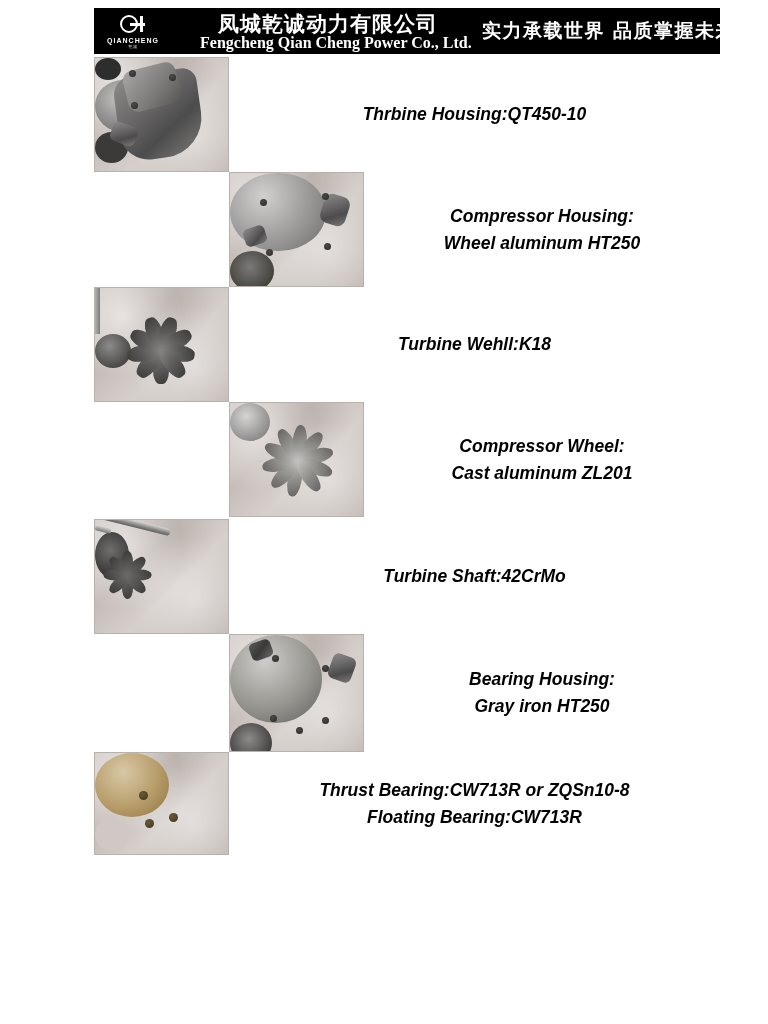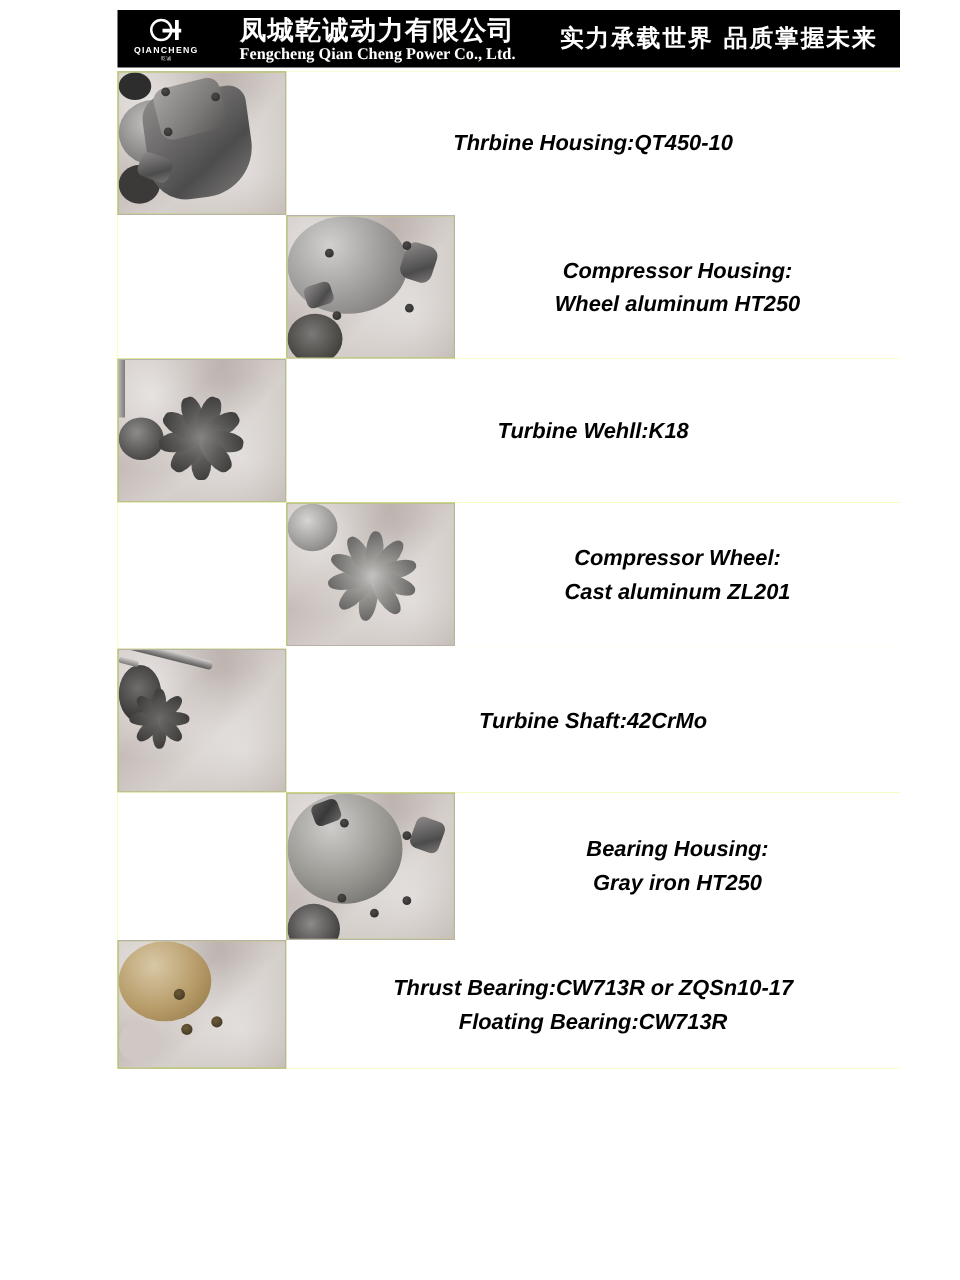--- a/index.html
+++ b/index.html
@@ -24,20 +24,21 @@
   .header {
     position: absolute;
     left: 94px;
     top: 8px;
     width: 626px;
     height: 46px;
     background: #000000;
     display: flex;
     align-items: center;
     box-sizing: border-box;
+    gap: 26px;
   }
   .logo-block {
     width: 78px;
     height: 46px;
     display: flex;
     flex-direction: column;
     align-items: center;
     justify-content: center;
     color: #ffffff;
     flex: none;
@@ -97,21 +98,21 @@
   .company .cn {
     font-family: "DejaVu Sans", sans-serif;
     font-size: 21px;
     font-weight: bold;
     letter-spacing: 1px;
     line-height: 24px;
     white-space: nowrap;
   }
   .company .en {
     font-family: "Liberation Serif", serif;
-    font-size: 13px;
+    font-size: 16px;
     font-weight: bold;
     line-height: 14px;
     white-space: nowrap;
   }
   .slogan {
     flex: 1;
     color: #ffffff;
     font-family: "DejaVu Sans", sans-serif;
     font-size: 19px;
     font-weight: bold;
@@ -419,20 +420,20 @@
         <div class="photo">
           <div class="tb-plate"></div>
           <div class="tb-notch"></div>
           <div class="tb-notch2"></div>
           <div class="tb-hole" style="left:44px;top:38px"></div>
           <div class="tb-hole" style="left:74px;top:60px"></div>
           <div class="tb-hole" style="left:50px;top:66px"></div>
         </div>
       </div>
       <div class="cell-text">
-        <div class="line">Thrust Bearing:CW713R or ZQSn10-17</div>
+        <div class="line">Thrust Bearing:CW713R or ZQSn10-8</div>
         <div class="line">Floating Bearing:CW713R</div>
       </div>
     </div>
 
 
   </div>
 </div>
 
 </body></html>

